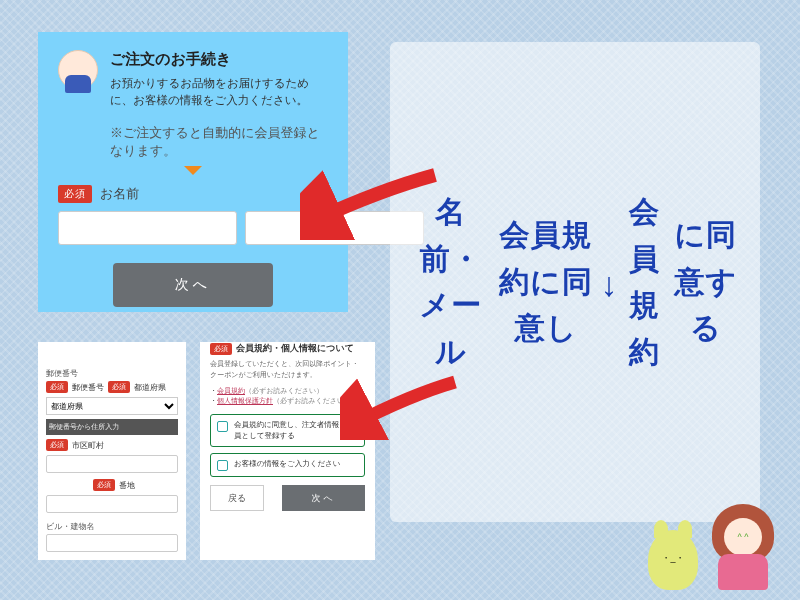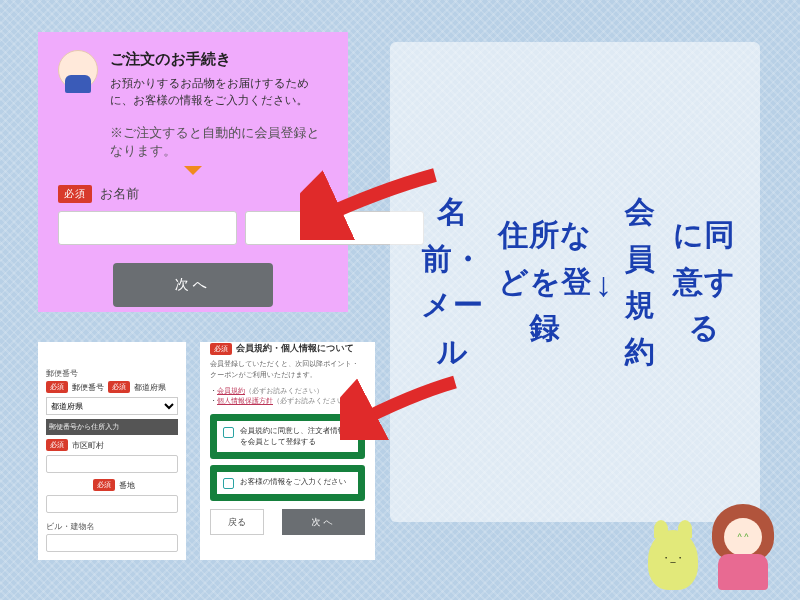--- a/index.html
+++ b/index.html
@@ -13,21 +13,21 @@
     font-family: "Hiragino Sans", "Meiryo", sans-serif;
     position: relative;
     overflow: hidden;
   }
 
   
   .panel1 {
     position: absolute;
     left: 38px; top: 32px;
     width: 310px; height: 280px;
-    background: #f0abfc;
+    background: #7dd3fc;
     padding: 18px 20px 16px;
   }
   .p1-head { display:flex; gap:12px; }
   .avatar {
     width:40px; height:40px; border-radius:50%;
     background:#ffe9da; flex:none; position:relative;
     border:1px solid #e8c9b0;
   }
   .avatar::after{
     content:""; position:absolute; left:6px; right:6px; bottom:-4px;
@@ -81,21 +81,21 @@
     position:absolute; left:200px; top:342px;
     width:175px; height:218px; background:#fff;
     padding:0 10px; font-size:8px; color:#333;
   }
   .p3-title-row{ display:flex; gap:4px; align-items:center; margin-bottom:4px;}
   .p3-desc{ font-size:7px; color:#666; line-height:1.5; margin-bottom:6px;}
   .p3-links{ font-size:7px; margin-bottom:8px;}
   .p3-links .lk{ text-decoration:underline; color:#b35; }
   .p3-links .paren{ color:#888; }
   .chk-row{
-    border:7px solid #15803d; border-radius:3px; padding:5px 6px;
+    border:1px solid #15803d; border-radius:3px; padding:5px 6px;
     display:flex; gap:6px; align-items:flex-start; margin-bottom:6px;
     font-size:7.5px; line-height:1.4;
   }
   .chk{
     width:11px;height:11px;border:1.5px solid #2aa3a3;border-radius:2px;flex:none;margin-top:1px;
   }
   .p3-btns{ display:flex; gap:18px; margin-top:8px;}
   .btn-light{
     flex:0 0 54px; height:26px; background:#fff; border:1px solid #ccc;
     font-size:9px; color:#555;
@@ -222,21 +222,21 @@
     <span>お客様の情報をご入力ください</span>
   </label>
   <div class="p3-btns">
     <button class="btn-light">戻る</button>
     <button class="btn-dark2">次へ</button>
   </div>
 </div>
 
 <div class="annot">
   <div class="a-line">名前・メール</div>
-  <div class="a-line">住所などを登録</div>
+  <div class="a-line">会員規約に同意し</div>
   <div class="a-arrow-down">↓</div>
   <div class="a-line">会員規約</div>
   <div class="a-line">に同意する</div>
 </div>
 
 <svg class="arrow arrow1" viewBox="0 0 140 80">
   <defs>
       <marker id="ah1" markerWidth="10" markerHeight="10" refX="2" refY="3" orient="auto">
     <path d="M0,0 L0,6 L8,3 z" fill="#e02a2a"></path>
       </marker>

